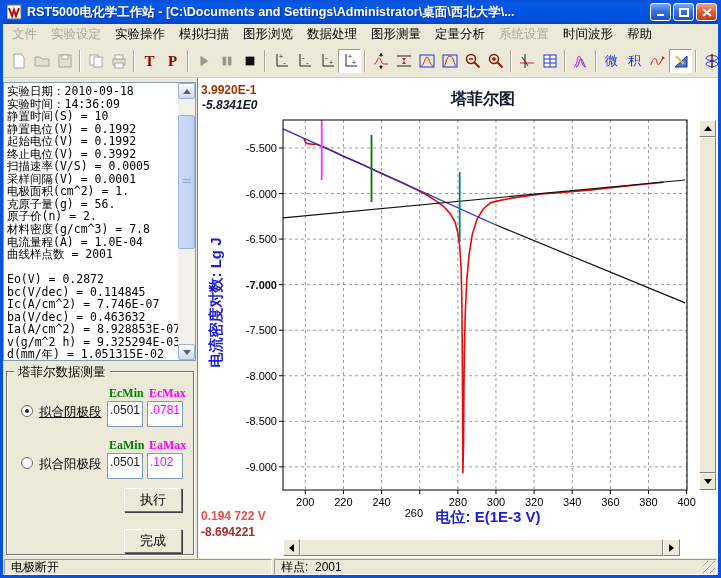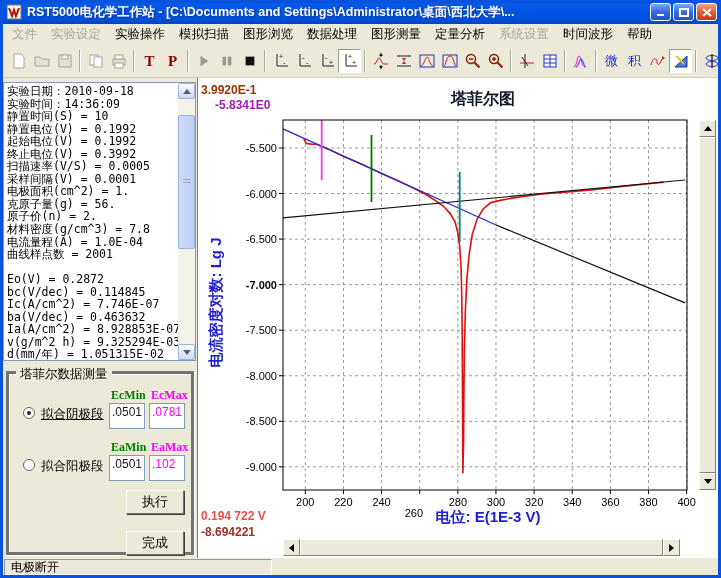--- a/index.html
+++ b/index.html
@@ -43,21 +43,21 @@
   .lunabtn{position:absolute;left:0;width:17px;height:16px;border:1px solid #9db4dd;border-radius:2px;
     background:linear-gradient(180deg,#fdfefd,#cfd8ef);display:flex;align-items:center;justify-content:center;}
   .lunathumb{position:absolute;left:0;width:17px;border:1px solid #98b1de;border-radius:2px;
     background:linear-gradient(90deg,#cfdbf7,#bcd0f5);}
   .lgrip{position:absolute;left:4px;top:50%;margin-top:-3px;width:8px;height:6px;
     background:repeating-linear-gradient(180deg,#8fa8d8 0 1px,transparent 1px 3px);}
   .tri-up{width:0;height:0;border:4px solid transparent;border-bottom:5px solid #4d6185;margin-top:-4px;}
   .tri-dn{width:0;height:0;border:4px solid transparent;border-top:5px solid #4d6185;margin-bottom:-4px;}
   
   .groupbox{position:absolute;left:3px;top:368px;width:188px;height:184px;
-    border:3px solid #737373;box-shadow:1px 1px 0 #fff inset, 1px 1px 0 #fff;}
+    border:1px solid #737373;box-shadow:1px 1px 0 #fff inset, 1px 1px 0 #fff;}
   .gb-label{position:absolute;left:7px;top:-8px;background:#ECE9D8;padding:0 4px;font-size:12.5px;color:#000;}
   .radio{position:absolute;width:12px;height:12px;border:1px solid #6a6a5a;border-radius:50%;background:#fff;}
   .radio .dot{position:absolute;left:3px;top:3px;width:4px;height:4px;border-radius:50%;background:#222;display:none;}
   .radio.sel .dot{display:block;}
   .rlabel{position:absolute;font-size:12.5px;color:#000;}
   .minmax{position:absolute;font-size:12px;font-weight:bold;font-family:"Liberation Serif",serif;}
   .green{color:#008000;} .magenta{color:#ff00ff;}
   .field{position:absolute;width:36px;height:26px;background:#fff;border:1px solid #7F9DB9;
     font-size:12px;padding:1px 2px;overflow:hidden;white-space:nowrap;}
   .field.mag{color:#ff00ff;} .field.dark{color:#1a1a1a;}
@@ -347,21 +347,21 @@
     <span class="field dark" style="left:100px;top:81px;">.0501</span>
     <span class="field mag" style="left:140px;top:81px;">.102</span>
 
     <div class="pbtn" style="left:117px;top:116px;">执行</div>
     <div class="pbtn" style="left:117px;top:157px;">完成</div>
   </div>
 
   <div class="chartarea"></div>
 
   <span class="readout" style="left:198px;top:80px;color:#993300;">3.9920E-1</span>
-  <span class="readout" style="left:212px;top:95px;color:#a21caf;">-5.8341E0</span>
+  <span class="readout" style="left:199px;top:95px;color:#0f172a;font-style:italic;">-5.8341E0</span>
   <div class="chart-title">塔菲尔图</div>
 
   <div class="plot">
     <svg id="plot-svg" width="404" height="370" xmlns="http://www.w3.org/2000/svg">
         <rect x="0" y="0" width="404" height="370" fill="#fff" stroke="none"></rect>
         <line x1="22.30674846625765" y1="0" x2="22.30674846625765" y2="370" stroke="#9a9a9a" stroke-dasharray="3,3"></line>
         <line x1="22.30674846625765" y1="370" x2="22.30674846625765" y2="374" stroke="#000"></line>
         <line x1="60.43794242567247" y1="0" x2="60.43794242567247" y2="370" stroke="#9a9a9a" stroke-dasharray="3,3"></line>
         <line x1="60.43794242567247" y1="370" x2="60.43794242567247" y2="374" stroke="#000"></line>
         <line x1="98.5691363850873" y1="0" x2="98.5691363850873" y2="370" stroke="#9a9a9a" stroke-dasharray="3,3"></line>
@@ -451,15 +451,18 @@
         <span class="ktri u"></span>
       </div>
     <div class="cthumb" style="left:0;top:17px;width:17px;height:336px;"></div>
     <div class="cbtn" style="left:0;bottom:0;">
         <span class="ktri d"></span>
       </div>
   </div>
 
   <div class="statusbar">
     <div class="spanel sp1">电极断开</div>
+    <div class="spanel sp2"><span>样点:  2001</span>
+      <span class="grip"></span>
+    </div>
   </div>
 
 </div>
 
 </body></html>

